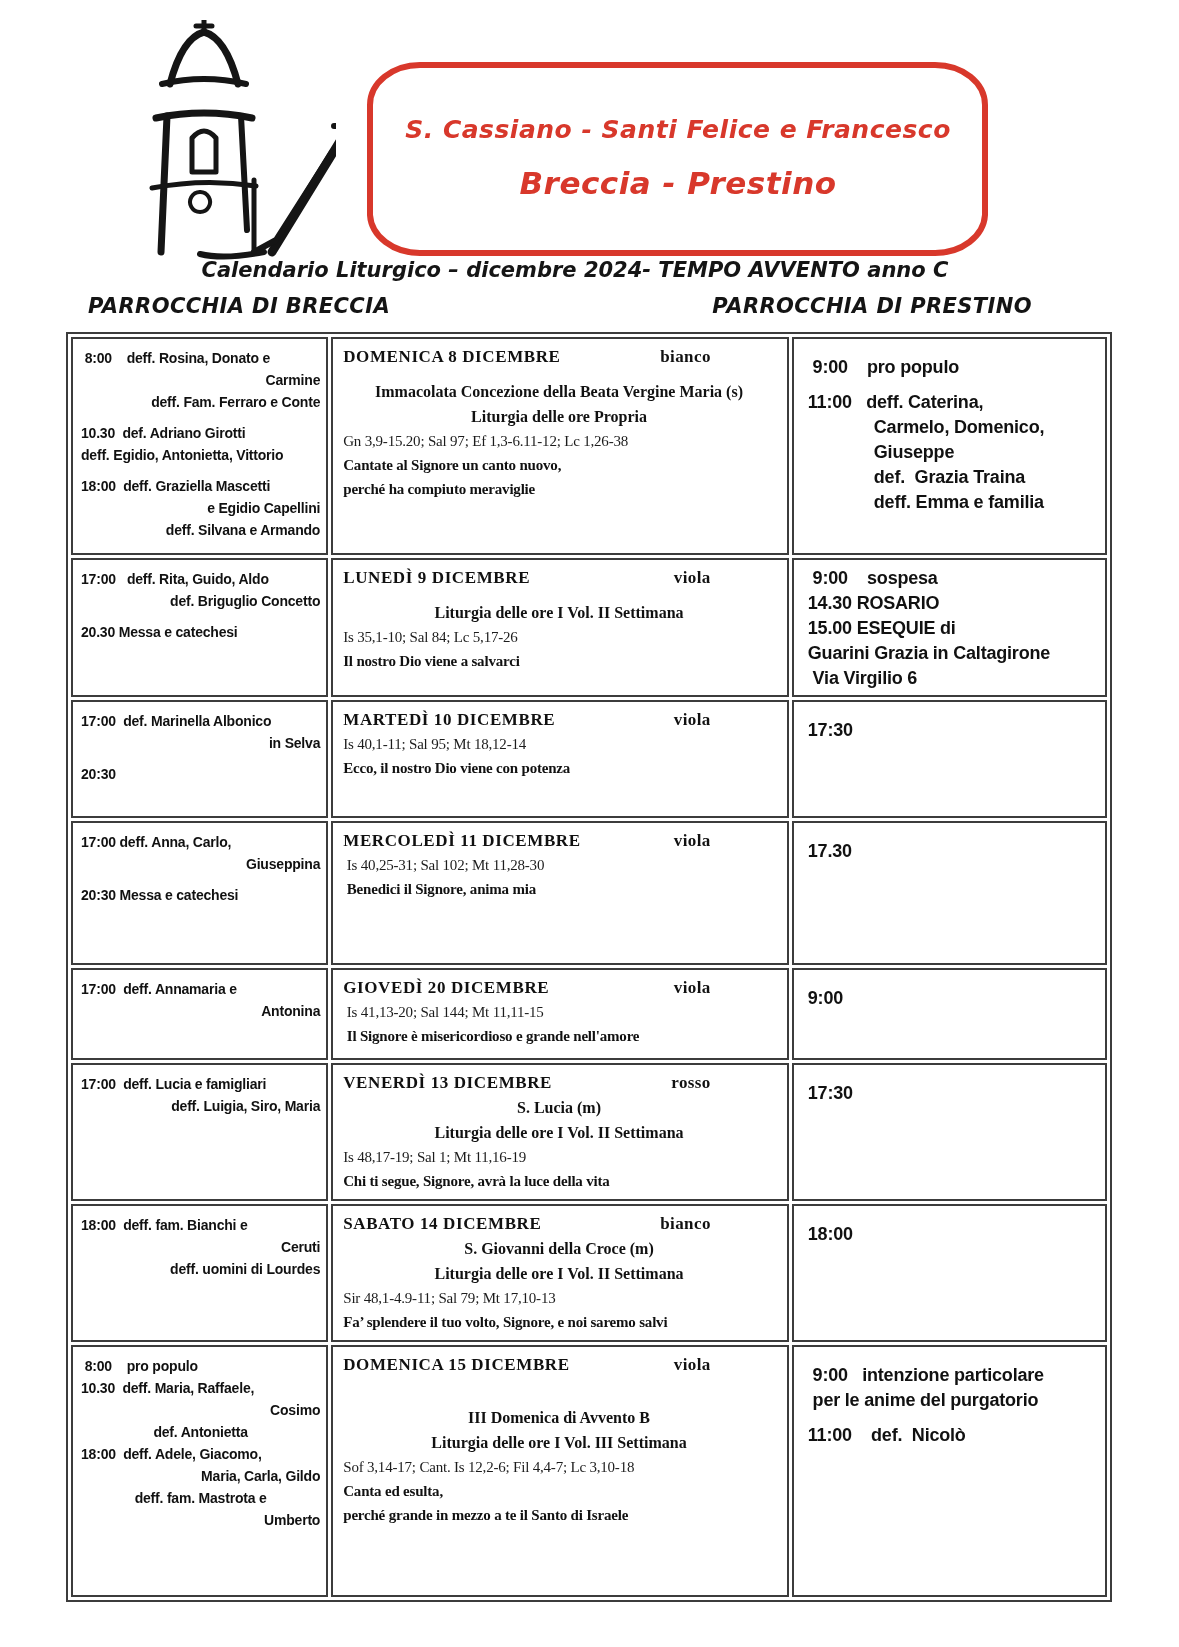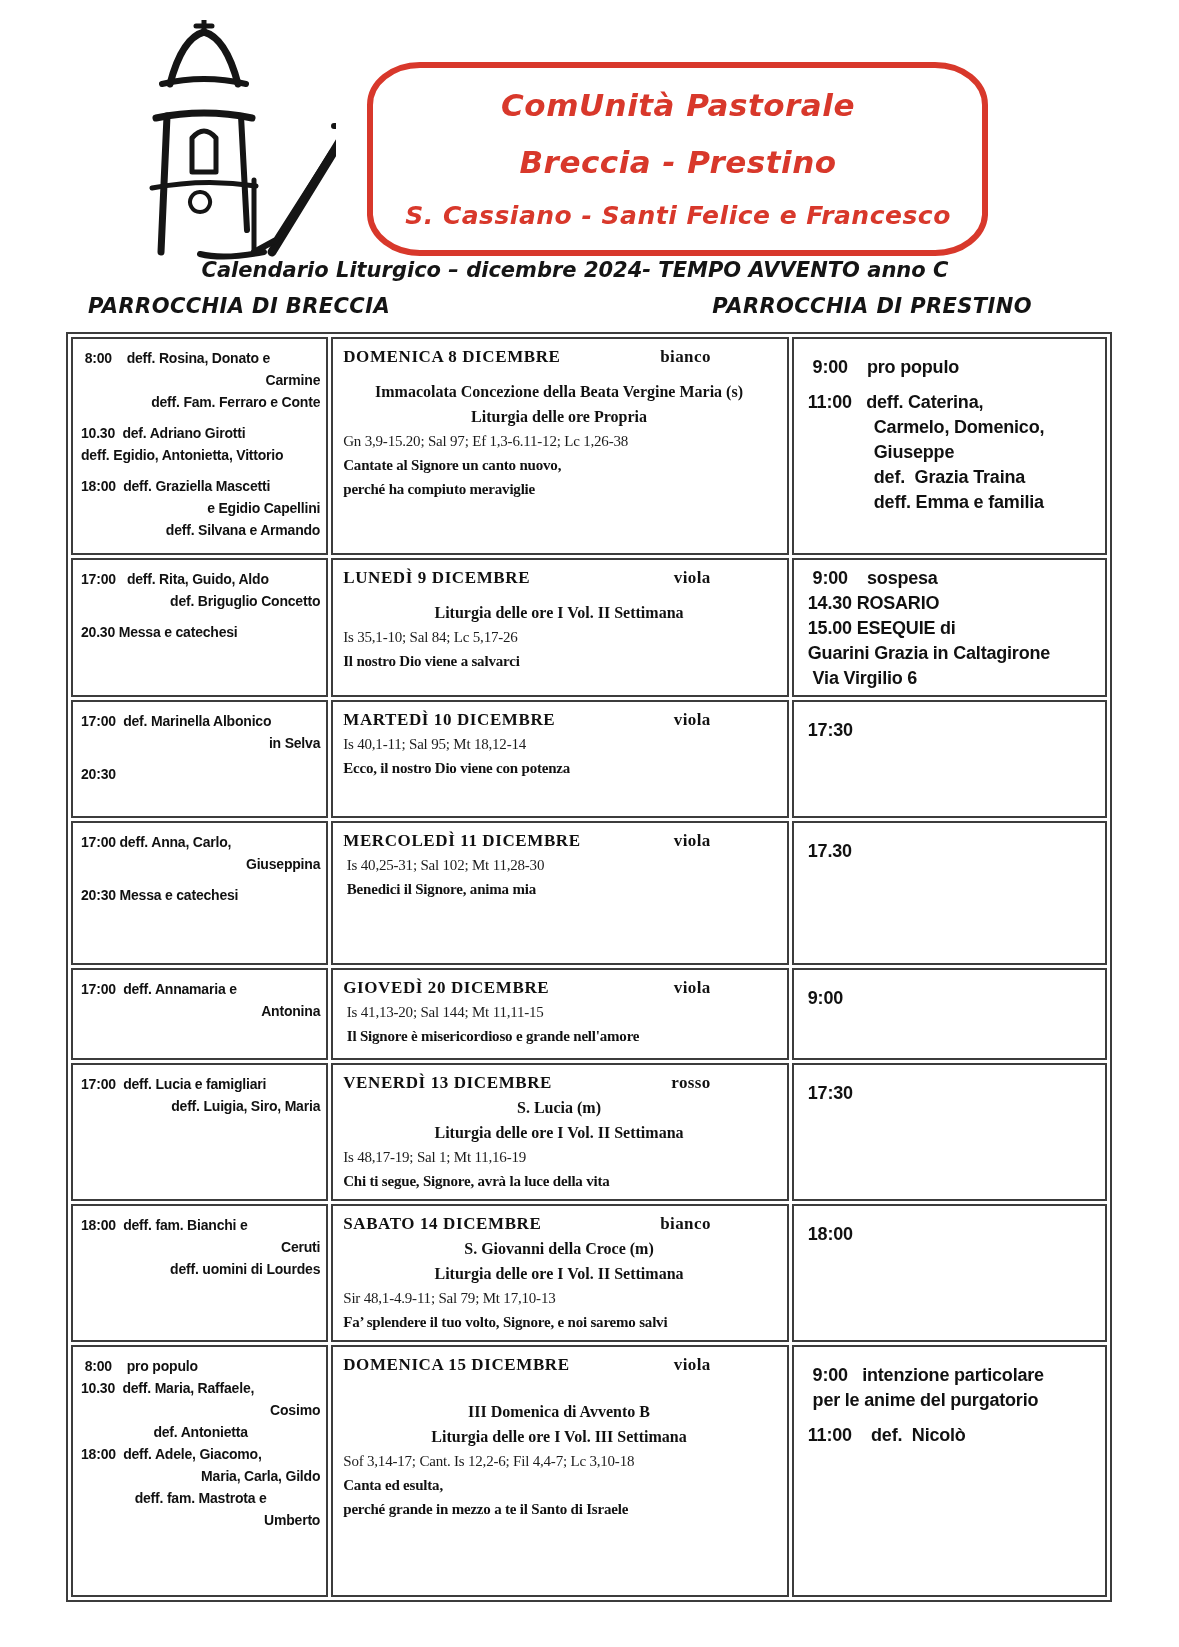--- a/index.html
+++ b/index.html
@@ -44,21 +44,21 @@
             box-sizing:border-box;font-family:"Liberation Serif","DejaVu Serif",serif;}
   .day-head{position:relative;line-height:24px;}
   .day-title{font-weight:bold;font-size:17px;letter-spacing:.6px;white-space:nowrap;}
   .day-color{position:absolute;right:64px;top:0;font-weight:bold;font-size:17px;letter-spacing:.4px;}
   .day-center{margin-top:10px;text-align:center;font-weight:bold;font-size:16px;line-height:25px;}
   .day-spacer{flex:1 1 0;min-height:0;}
   .day-bottom{line-height:24px;}
   .readings-line{font-size:15px;letter-spacing:-0.2px;color:#1c1c1c;white-space:pre-wrap;}
   .antiphon-line{font-size:15px;font-weight:bold;letter-spacing:-0.2px;white-space:pre-wrap;}
   tbody tr:nth-child(6) .day-center, tbody tr:nth-child(7) .day-center{margin-top:0;}
-  tbody tr:nth-child(8) .day-center{margin-top:22px;}
+  tbody tr:nth-child(8) .day-center{margin-top:28px;}
   tbody tr:nth-child(1) .day-bottom{margin-bottom:30px;}
   tbody tr:nth-child(8) .day-bottom{}
 </style>
 </head>
 <body>
 
 <div class="page">
 
   <svg class="logo" viewBox="0 0 232 244" fill="none" stroke="#151515" stroke-linecap="round" stroke-linejoin="round">
     <path d="M63 96 L57 232" stroke-width="7"></path>
@@ -75,23 +75,22 @@
     <path d="M240 96 L240 120 M230 106 L252 106" stroke-width="6"></path>
     <path d="M160 232 Q120 240 96 234" stroke-width="6"></path>
     <path d="M150 160 L150 232" stroke-width="5"></path>
   </svg>
 
   <svg class="frame-svg" viewBox="0 0 632 212">
     <path d="M 58,13 H 573 A 50,40 0 0 1 623,53 V 163 A 50,40 0 0 1 573,201 H 58 A 50,40 0 0 1 8,163 V 53 A 50,40 0 0 1 58,13 Z" fill="none" stroke="#d8382b" stroke-width="6"></path>
   </svg>
 
   <div class="frame-text">
-    <div class="frame-line l1">ComUnità Pastorale</div>
+    <div class="frame-line l3">S. Cassiano - Santi Felice e Francesco</div>
     <div class="frame-line l2">Breccia - Prestino</div>
-    <div class="frame-line l3">S. Cassiano - Santi Felice e Francesco</div>
   </div>
 
   <div class="subtitle">Calendario Liturgico – dicembre 2024- TEMPO AVVENTO anno C</div>
 
   <div class="parish-row">
     <span class="parish left">PARROCCHIA DI BRECCIA</span>
     <span class="parish right">PARROCCHIA DI PRESTINO</span>
   </div>
 
   <table class="cal">

